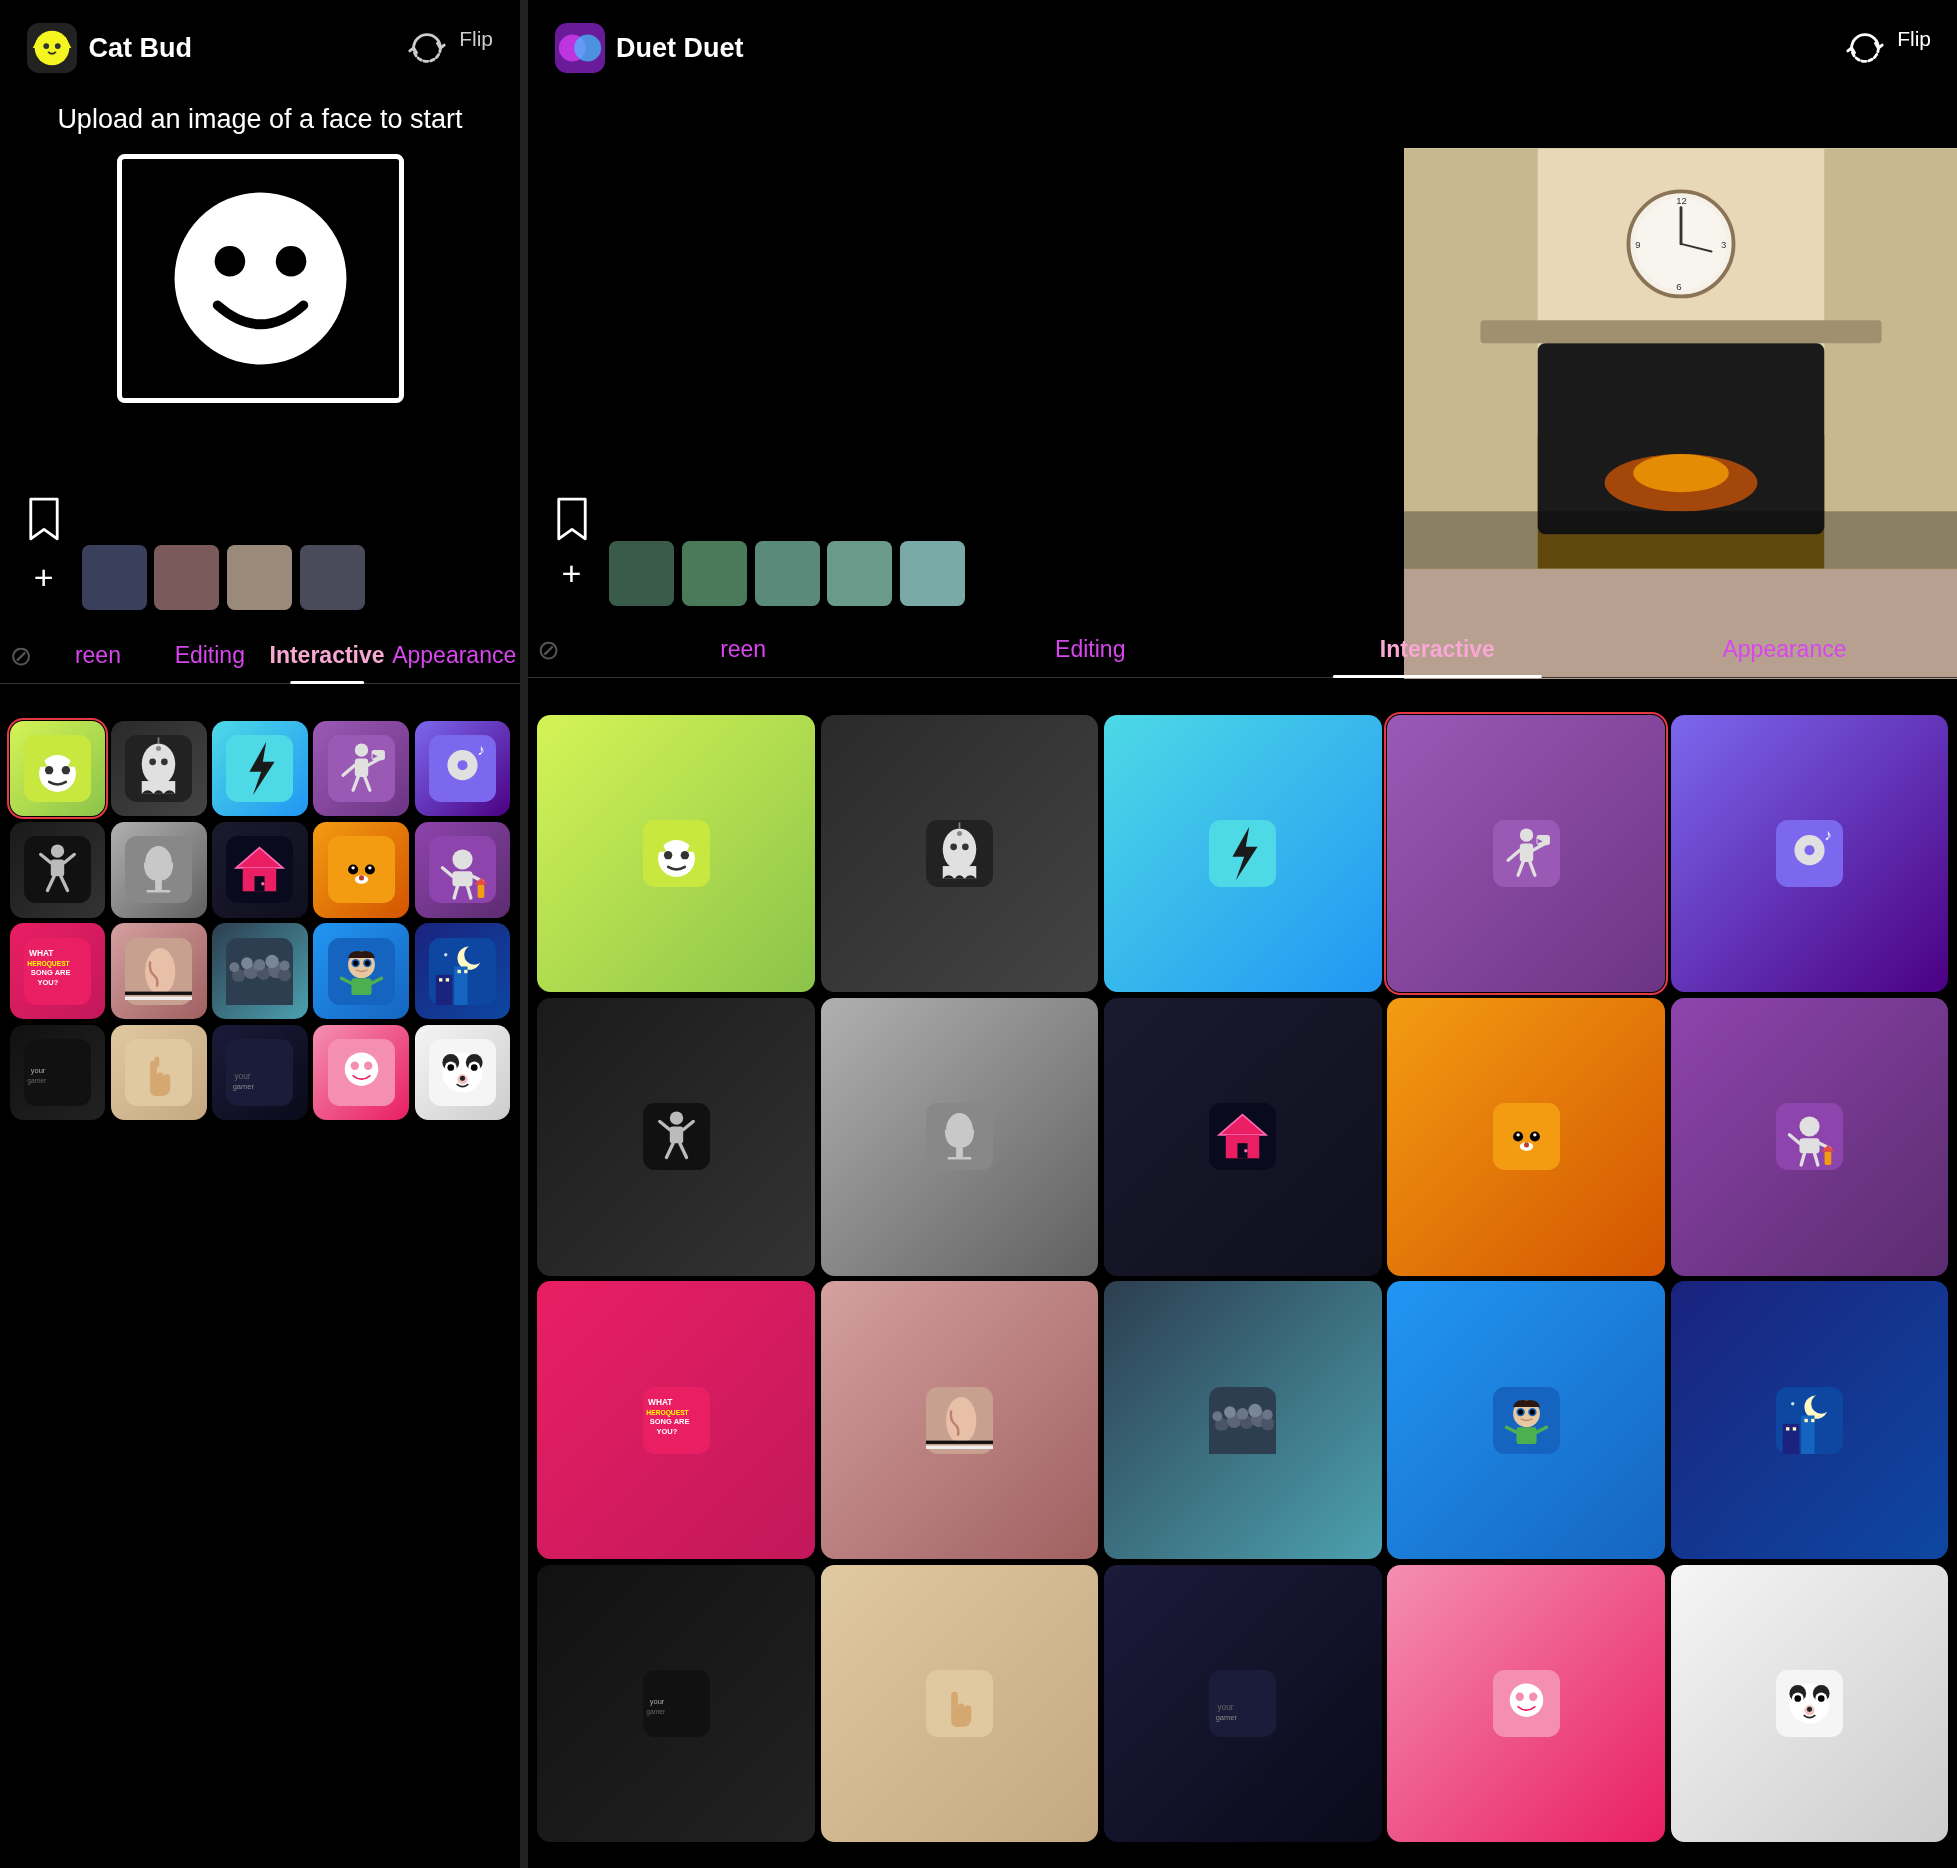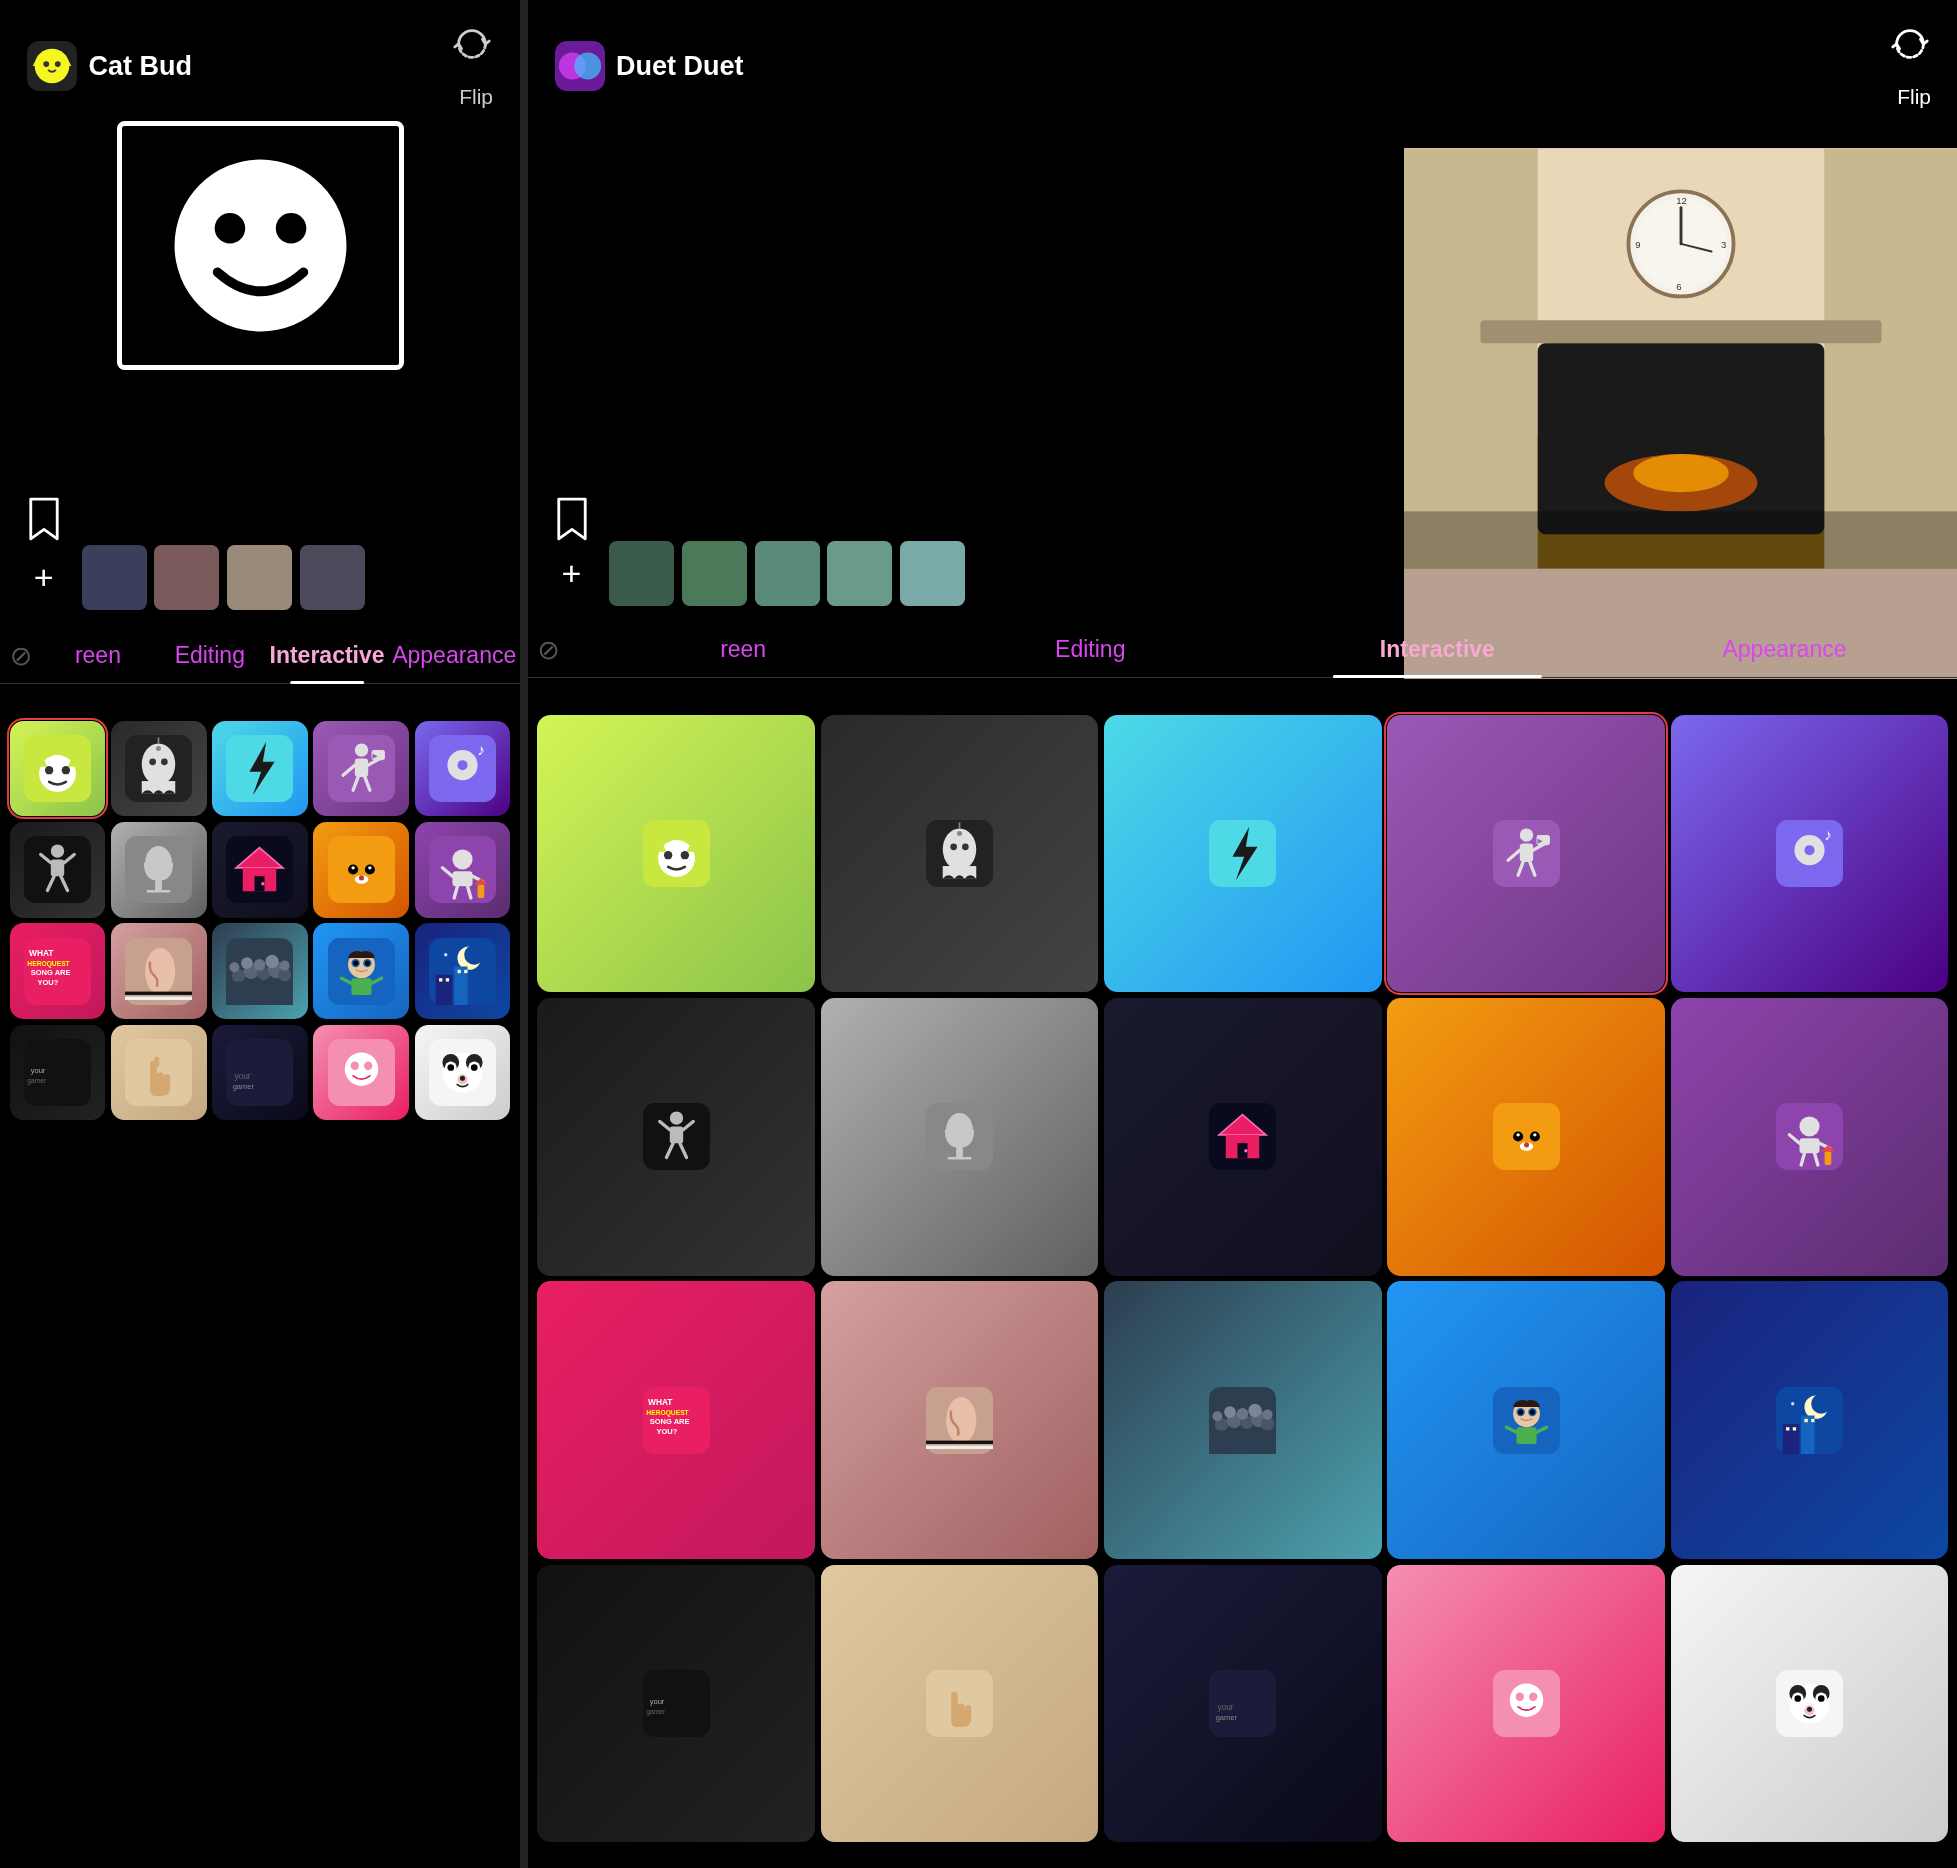--- a/index.html
+++ b/index.html
@@ -51,25 +51,25 @@
       overflow: hidden;
       flex-shrink: 0;
     }
     .app-name {
       color: #fff;
       font-size: 27px;
       font-weight: 600;
     }
     .flip-btn {
       display: flex;
-      flex-direction: column;
-      align-items: flex-end;
+      flex-direction: row;
+      align-items: flex-start;
       color: #ccc;
       font-size: 21px;
-      gap: 20px;
+      gap: 11px;
     }
     .flip-icon {
       width: 42px;
       height: 42px;
     }
 
     
     .upload-label {
       color: #fff;
       font-size: 27px;
@@ -260,20 +260,21 @@
       <svg class="flip-icon" viewBox="0 0 44 44" fill="none" xmlns="http://www.w3.org/2000/svg">
         <path d="M8 22 A14 14 0 0 1 36 22" stroke="#ccc" stroke-width="3" fill="none" stroke-linecap="round"></path>
         <path d="M36 22 A14 14 0 0 1 8 22" stroke="#ccc" stroke-width="3" fill="none" stroke-linecap="round" stroke-dasharray="4 3"></path>
         <polyline points="33,17 36,22 40,19" stroke="#ccc" stroke-width="3" fill="none" stroke-linecap="round" stroke-linejoin="round"></polyline>
         <polyline points="11,27 8,22 4,25" stroke="#ccc" stroke-width="3" fill="none" stroke-linecap="round" stroke-linejoin="round"></polyline>
       </svg>
       <span style="color:#ccc;font-size:21px;">Flip</span>
     </div>
   </div>
 
+  <div class="upload-label">Upload an image of a face to start</div>
 
   <div class="face-placeholder">
     <svg class="smiley" viewBox="0 0 200 200" xmlns="http://www.w3.org/2000/svg">
       <circle cx="100" cy="100" r="90" fill="#fff"></circle>
       <circle cx="68" cy="82" r="16" fill="#000"></circle>
       <circle cx="132" cy="82" r="16" fill="#000"></circle>
       <path d="M55 128 Q100 168 145 128" stroke="#000" stroke-width="10" fill="none" stroke-linecap="round"></path>
     </svg>
   </div>
 

